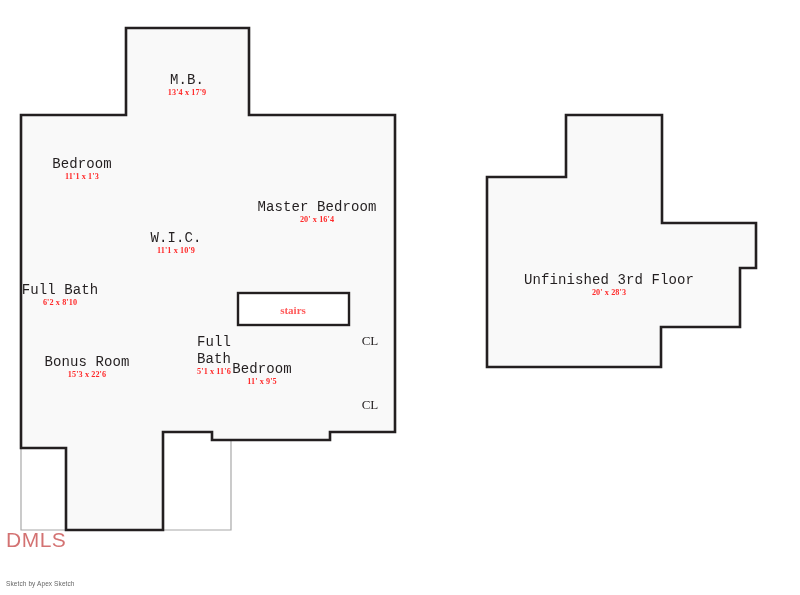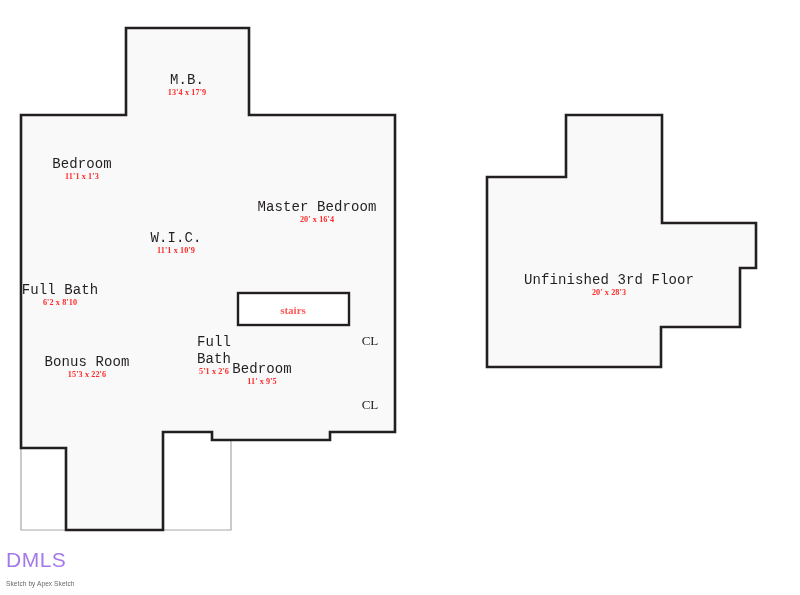--- a/index.html
+++ b/index.html
@@ -61,25 +61,25 @@
     font-size: 11px;
     font-weight: bold;
     color: #ff5a5a;
     transform: translate(-50%, -50%);
     white-space: nowrap;
   }
 
   #watermark-logo {
     position: absolute;
     left: 6px;
-    top: 548px;
+    top: 528px;
     font-family: "Liberation Sans", sans-serif;
     font-size: 21px;
     letter-spacing: 0.5px;
-    color: #6d28d9;
+    color: #b91c1c;
     opacity: 0.62;
   }
   #sketch-credit {
     position: absolute;
     left: 6px;
     top: 580px;
     font-family: "Liberation Sans", sans-serif;
     font-size: 6.5px;
     color: #3a3a3a;
     opacity: 0.8;
@@ -122,21 +122,21 @@
 </div>
 
 <div class="room-label" style="left:60px; top:283px;">
   <div class="room-name">Full Bath</div>
   <div class="room-dim">6'2 x 8'10</div>
 </div>
 
 <div class="room-label" style="left:186px; top:334px;margin-left:28px;">
   <div class="room-name two-line" style="white-space:pre-line;">Full
 Bath</div>
-  <div class="room-dim">5'1 x 2'6</div>
+  <div class="room-dim">5'1 x 11'6</div>
 </div>
 
 <div class="room-label" style="left:262px; top:362px;">
   <div class="room-name">Bedroom</div>
   <div class="room-dim">11' x 9'5</div>
 </div>
 
 <div class="room-label" style="left:87px; top:355px;">
   <div class="room-name">Bonus Room</div>
   <div class="room-dim">15'3 x 22'6</div>

